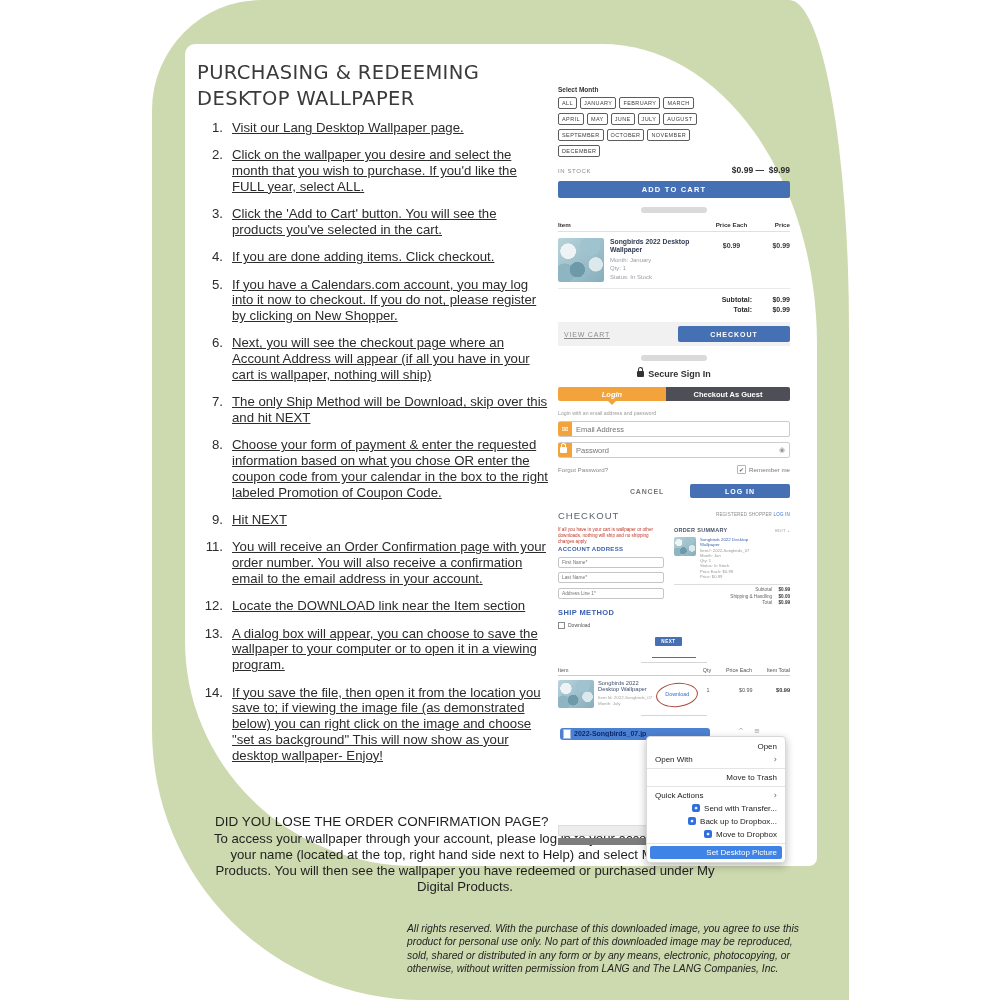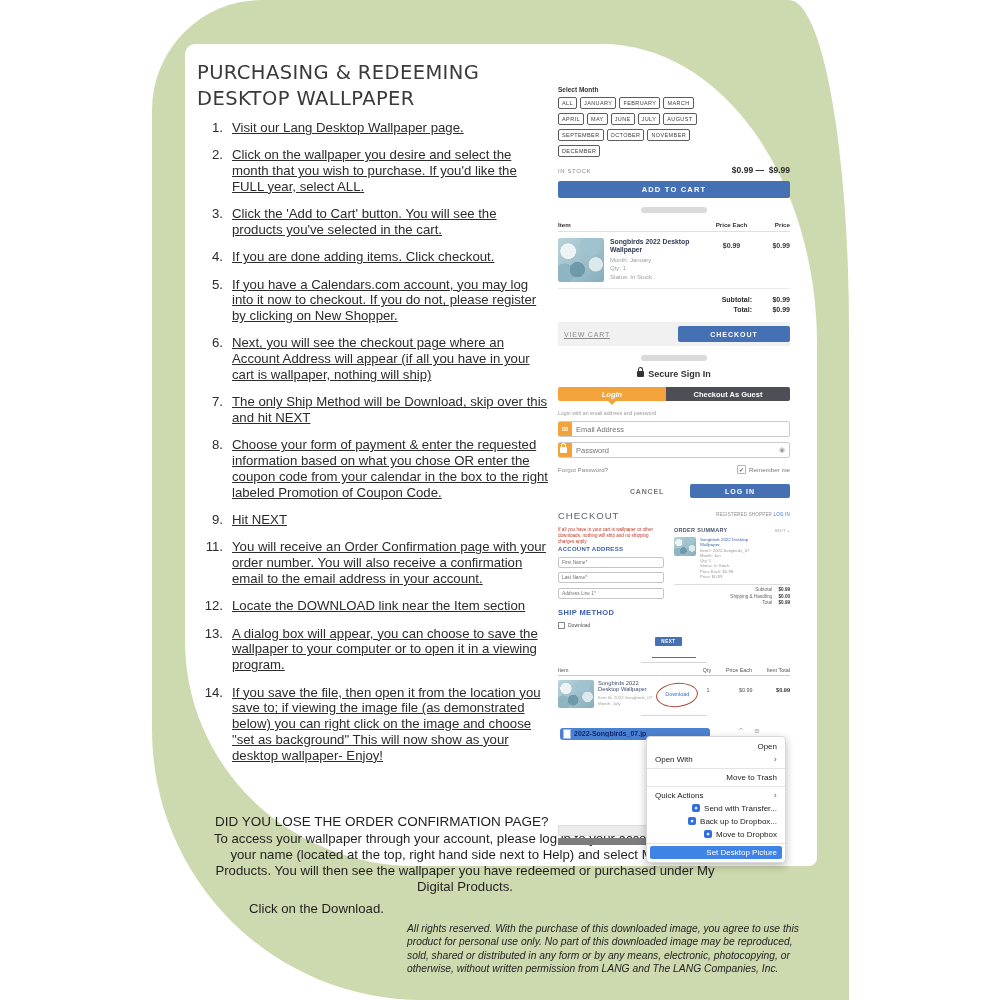--- a/index.html
+++ b/index.html
@@ -248,21 +248,20 @@
 
       <div class="step">
         <span class="n">14.</span>
         <span class="t">If you save the file, then open it from the location you save to; if viewing the image file (as demonstrated below) you can right click on the image and choose "set as background" This will now show as your desktop wallpaper- Enjoy!</span>
       </div>
     </div>
 
   <div class="footer">
     <div class="fh">DID YOU LOSE THE ORDER CONFIRMATION PAGE?</div>
     <div class="fb">To access your wallpaper through your account, please log in to your account, click on your name (located at the top, right hand side next to Help) and select My Digital Products. You will then see the wallpaper you have redeemed or purchased under My Digital Products.</div>
-    <div class="fc">Click on the Download.</div>
   </div>
 
   <div class="legal">All rights reserved. With the purchase of this downloaded image, you agree to use this product for personal use only. No part of this downloaded image may be reproduced, sold, shared or distributed in any form or by any means, electronic, photocopying, or otherwise, without written permission from LANG and The LANG Companies, Inc.</div>
 
   <div class="col">
 
     <div>
       <div class="sel-label">Select Month</div>
       <div class="months">
 

